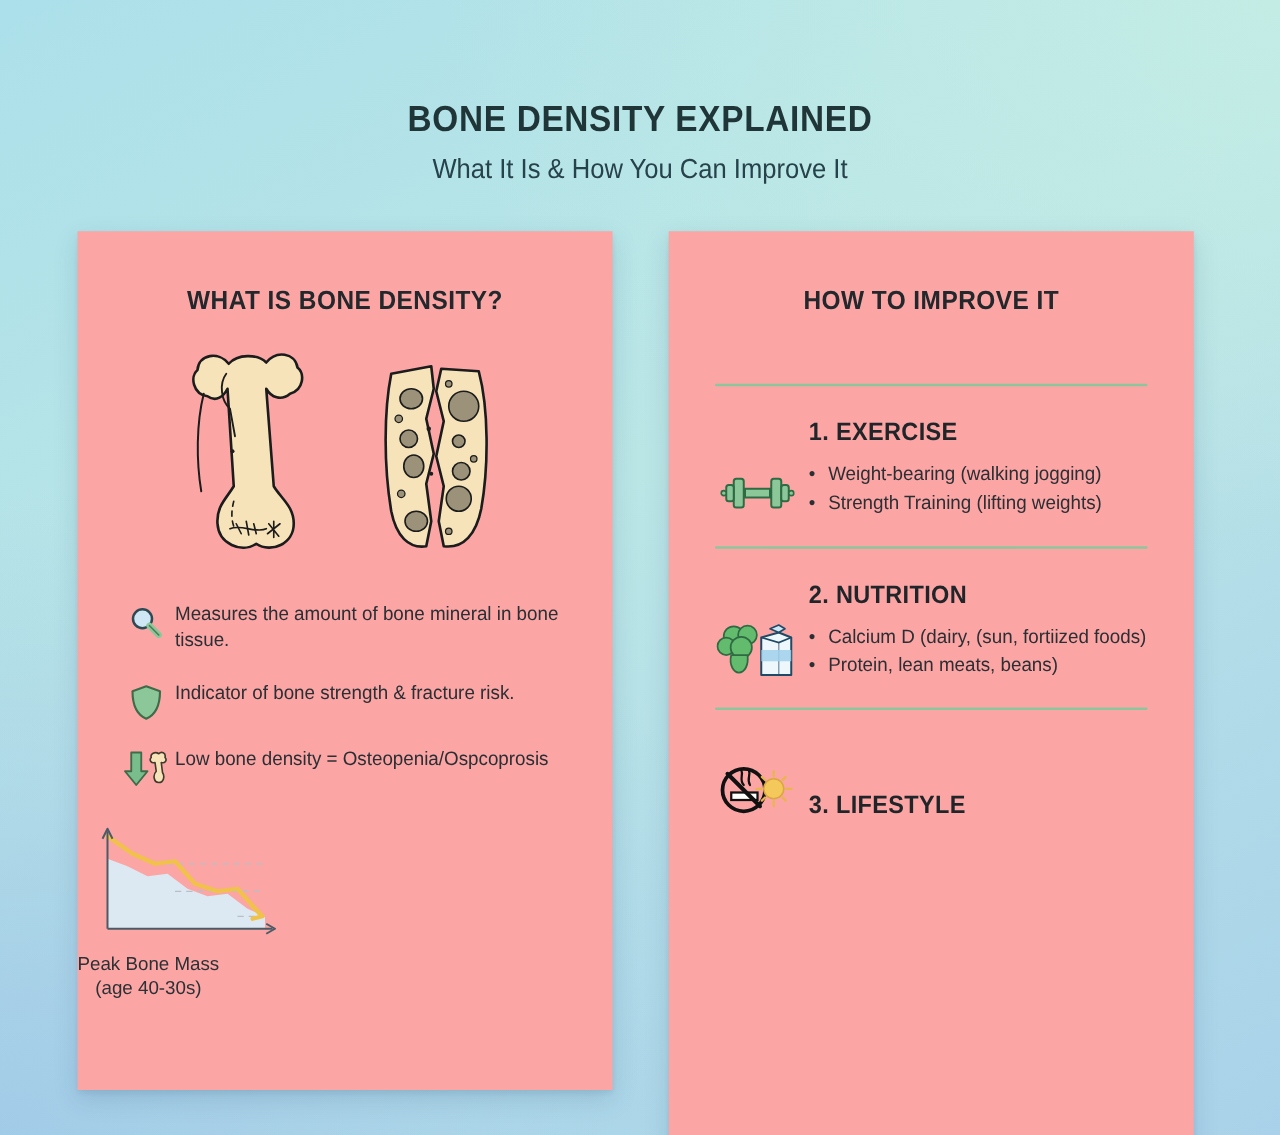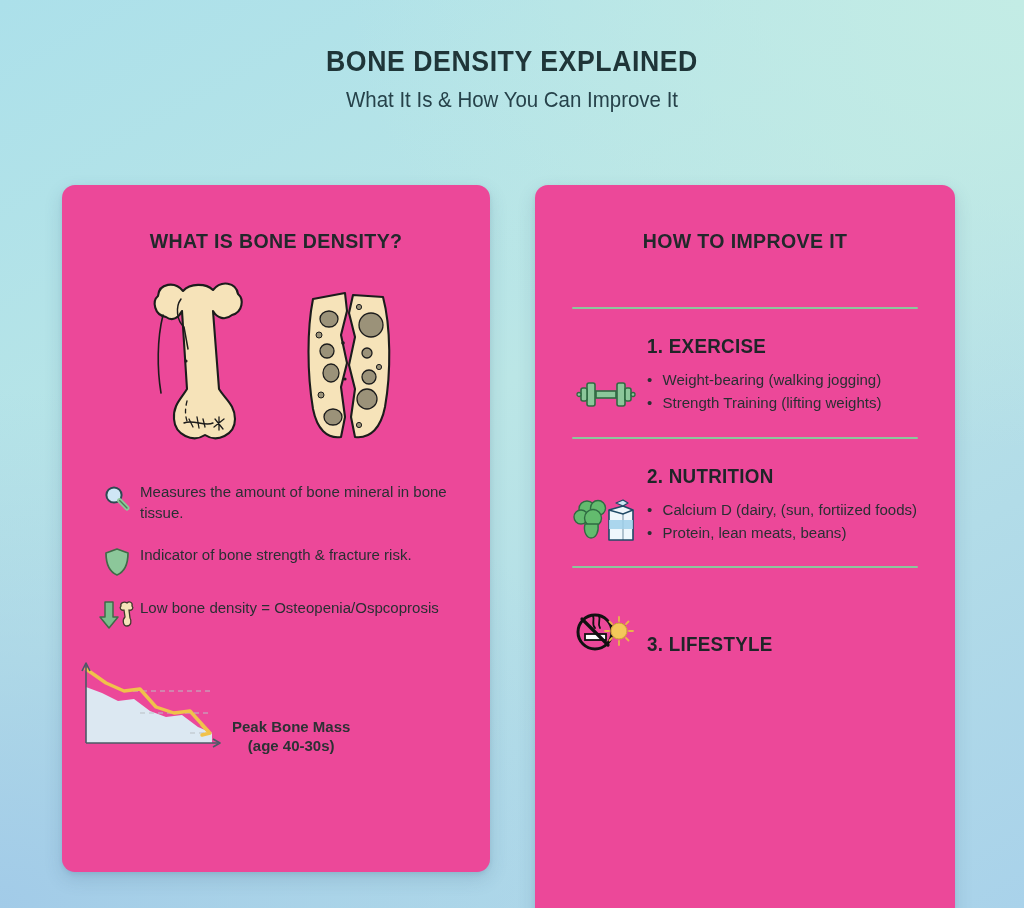--- a/index.html
+++ b/index.html
@@ -8,58 +8,57 @@
     font-family:"Liberation Sans", sans-serif;
     background:
       radial-gradient(120% 90% at 100% 0%, #c3ece5 0%, rgba(195,236,229,0) 55%),
       radial-gradient(110% 95% at 0% 100%, #a2cbe8 0%, rgba(162,203,232,0) 60%),
       linear-gradient(150deg, #ace0ea 0%, #bbe6e6 45%, #a9d2ea 100%);
     overflow:hidden;
     position:relative;
   }
 
   
-  .header { text-align:center; padding-top:45px; }
+  .header { text-align:center; padding-top:80px; }
   .title {
     font-size:29px; font-weight:bold; letter-spacing:.6px;
     color:#1f3538; text-transform:uppercase;
     transform:scaleX(.92); transform-origin:center;
   }
   .subtitle {
     font-size:22px; color:#26424a; margin-top:9px;
     transform:scaleX(.93); transform-origin:center;
   }
 
   
   .cards { position:absolute; top:185px; left:0; width:1024px; }
   .card {
-    position:absolute; top:0; background:#ec4899;
+    position:absolute; top:0; background:#fca5a5;
     box-shadow:0 7px 18px rgba(40,80,110,.17), 0 2px 4px rgba(40,80,110,.10);
-    border-radius:13px;
   }
   .card-left  { left:62px;  width:428px; height:687px; }
   .card-right { left:535px; width:420px; height:893px; }
 
   .card-title {
     text-align:center; font-size:21px; font-weight:bold;
     color:#22282b; letter-spacing:.4px; padding-top:44px;
     transform:scaleX(.93);
   }
 
   
   .bones { display:flex; justify-content:center; align-items:flex-start; gap:50px; margin-top:24px; }
 
   
   .facts { margin:30px 0 0 32px; }
   .fact { display:flex; align-items:flex-start; margin-bottom:21px; }
   .fact-icon { width:46px; flex:0 0 46px; display:flex; justify-content:center; padding-top:2px; }
   .fact-text { font-size:15.5px; color:#2a2f33; line-height:1.34; transform:scaleX(.97); transform-origin:left; }
 
   
-  .chart-wrap { margin-top:16px; display:flex; align-items:flex-end;font-weight:bold; }
+  .chart-wrap { margin-top:16px; display:flex; flex-direction:column; align-items:flex-start; }
   .chart-caption { text-align:center; font-size:15px; color:#2c3134; line-height:1.28; margin-top:6px; }
 
   
   .divider { height:2px; background:#8dc69d; margin:0 37px; border-radius:1px; }
   .divider-top { margin-top:54px; }
   .section { display:flex; padding:26px 24px 22px 34px;align-items:flex-end; }
   .sec-icon { width:74px; flex:0 0 74px; display:flex; align-items:flex-start; justify-content:center; padding-top:14px; }
   .sec-body { flex:1; padding-left:4px; }
   .sec-head { font-size:20px; font-weight:bold; color:#1f2528; letter-spacing:.3px; transform:scaleX(.94); transform-origin:left; }
   .sec-list { list-style:none; margin-top:10px; }

